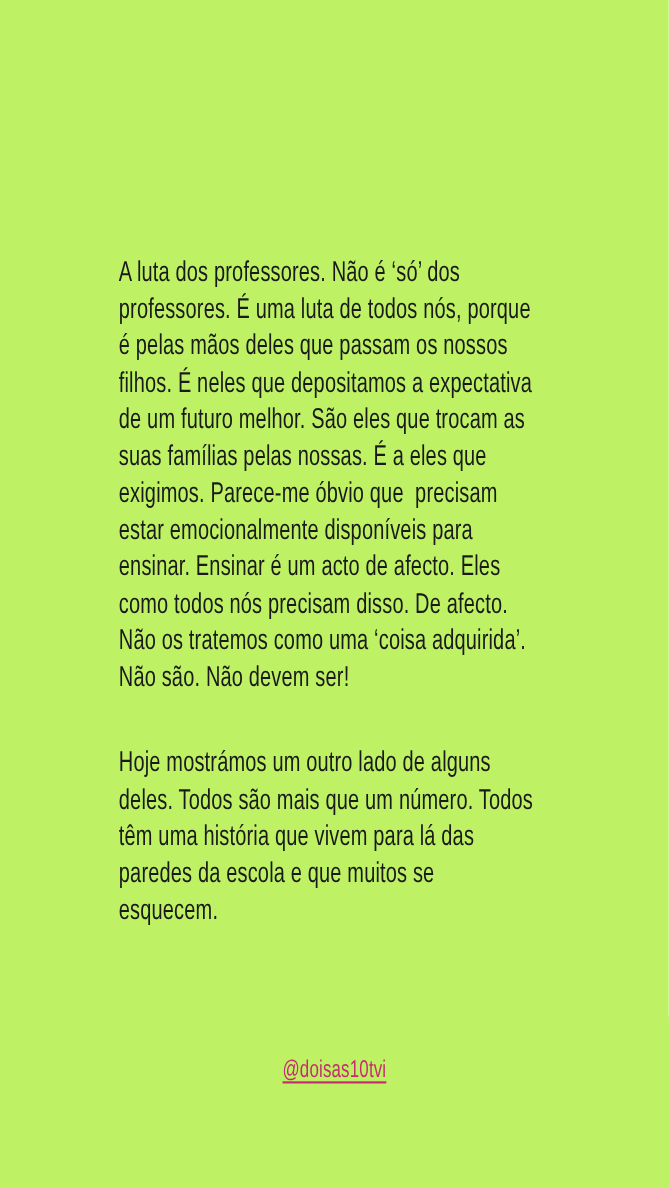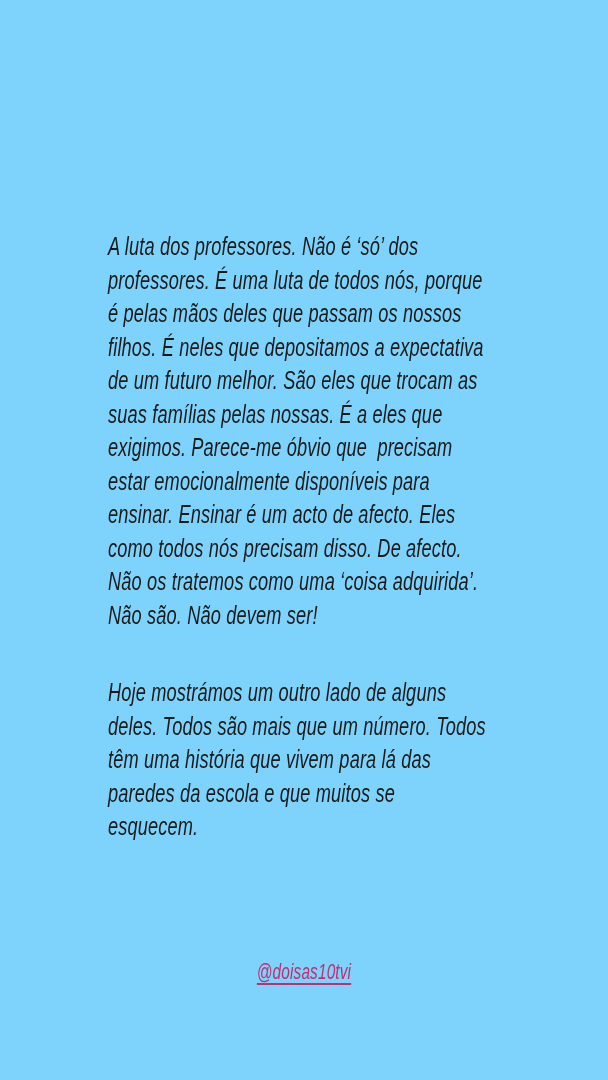--- a/index.html
+++ b/index.html
@@ -56,21 +56,21 @@
     letter-spacing: 0.2px;
     text-decoration: underline;
     text-decoration-thickness: 2px;
     text-underline-offset: 4px;
     cursor: pointer;
   }
 </style>
 </head>
 <body>
 
-<div class="story" style="background: #7dd3fc; font-style: italic;">
+<div class="story" style="background: #bef264;">
 
   <div class="text-block" style="color: rgb(26, 26, 26);">
     <p>A luta dos professores. Não é ‘só’ dos
 professores. É uma luta de todos nós, porque
 é pelas mãos deles que passam os nossos
 filhos. É neles que depositamos a expectativa
 de um futuro melhor. São eles que trocam as
 suas famílias pelas nossas. É a eles que
 exigimos. Parece-me óbvio que  precisam
 estar emocionalmente disponíveis para

